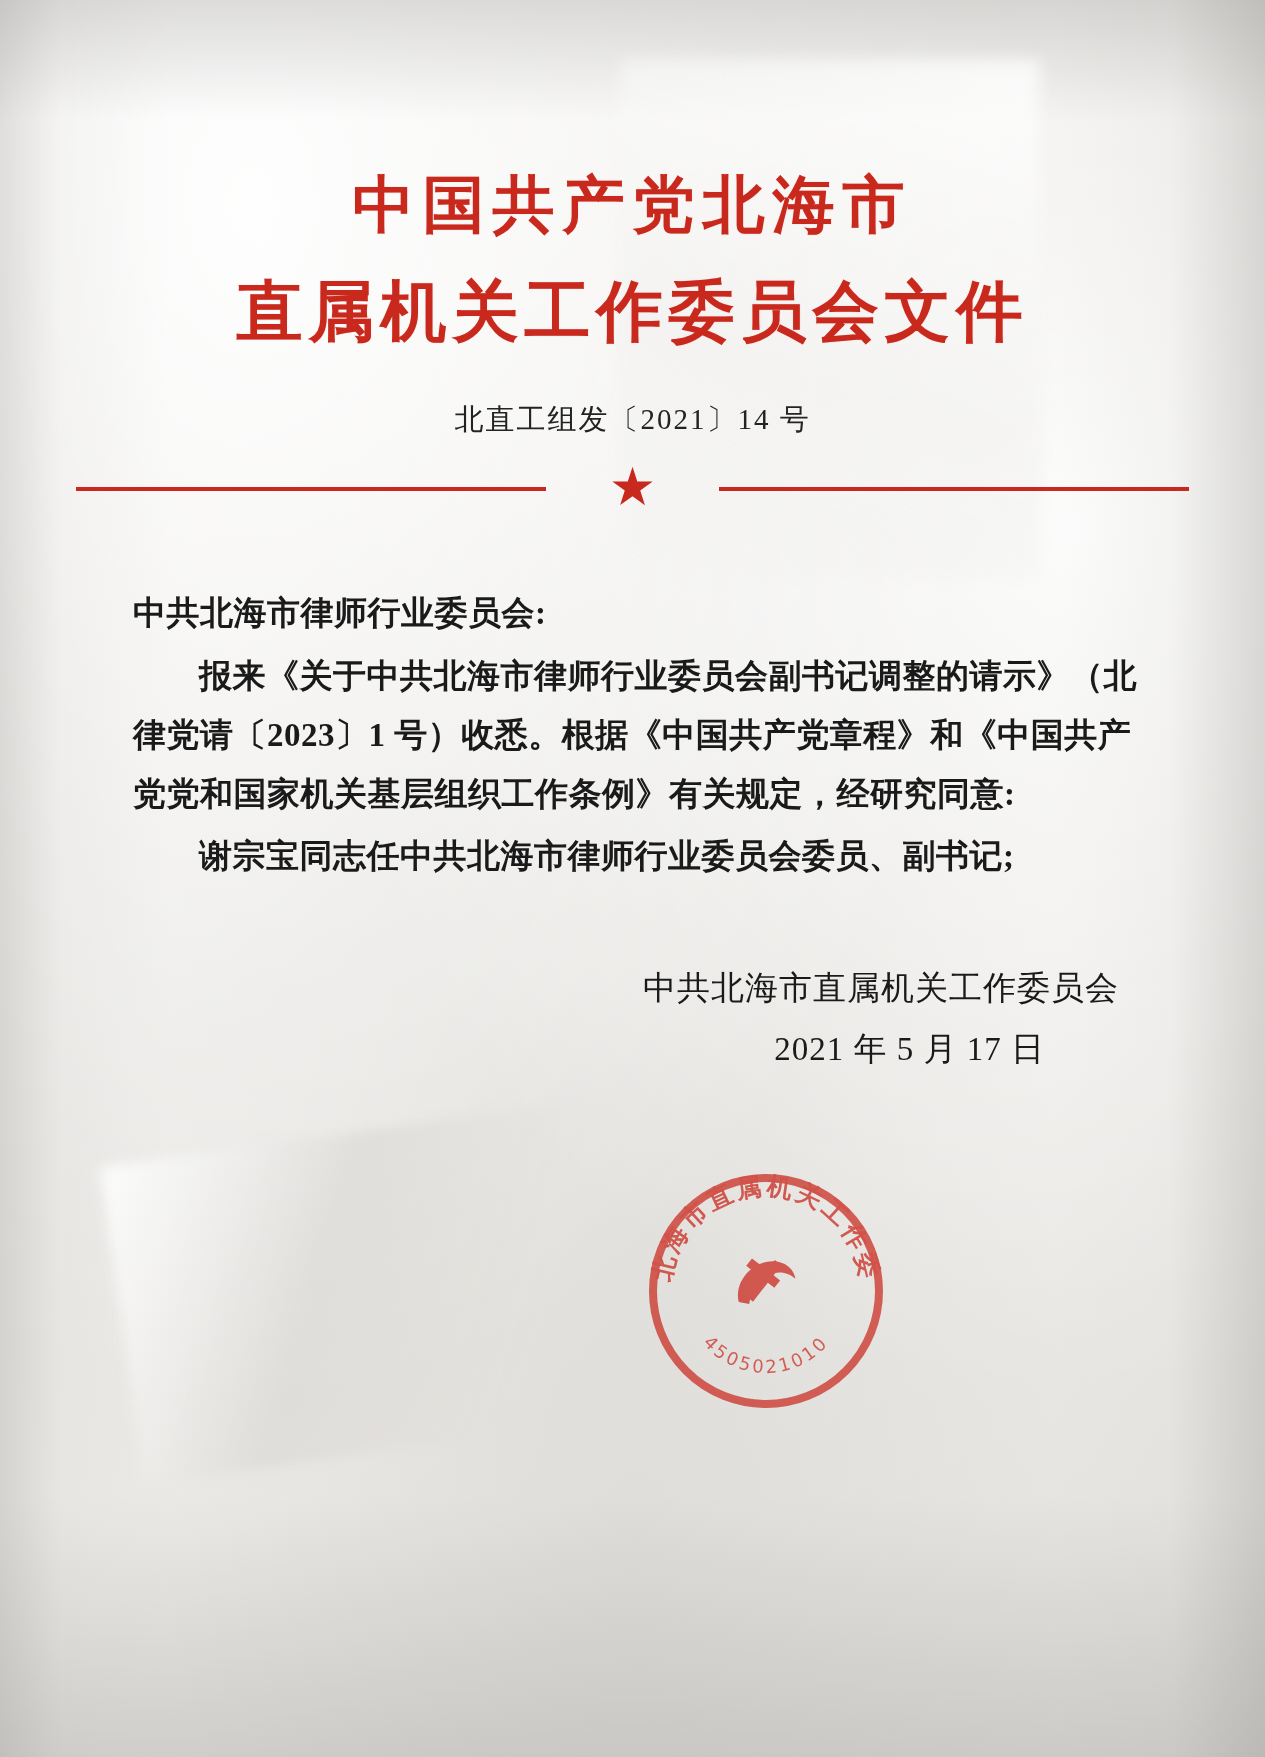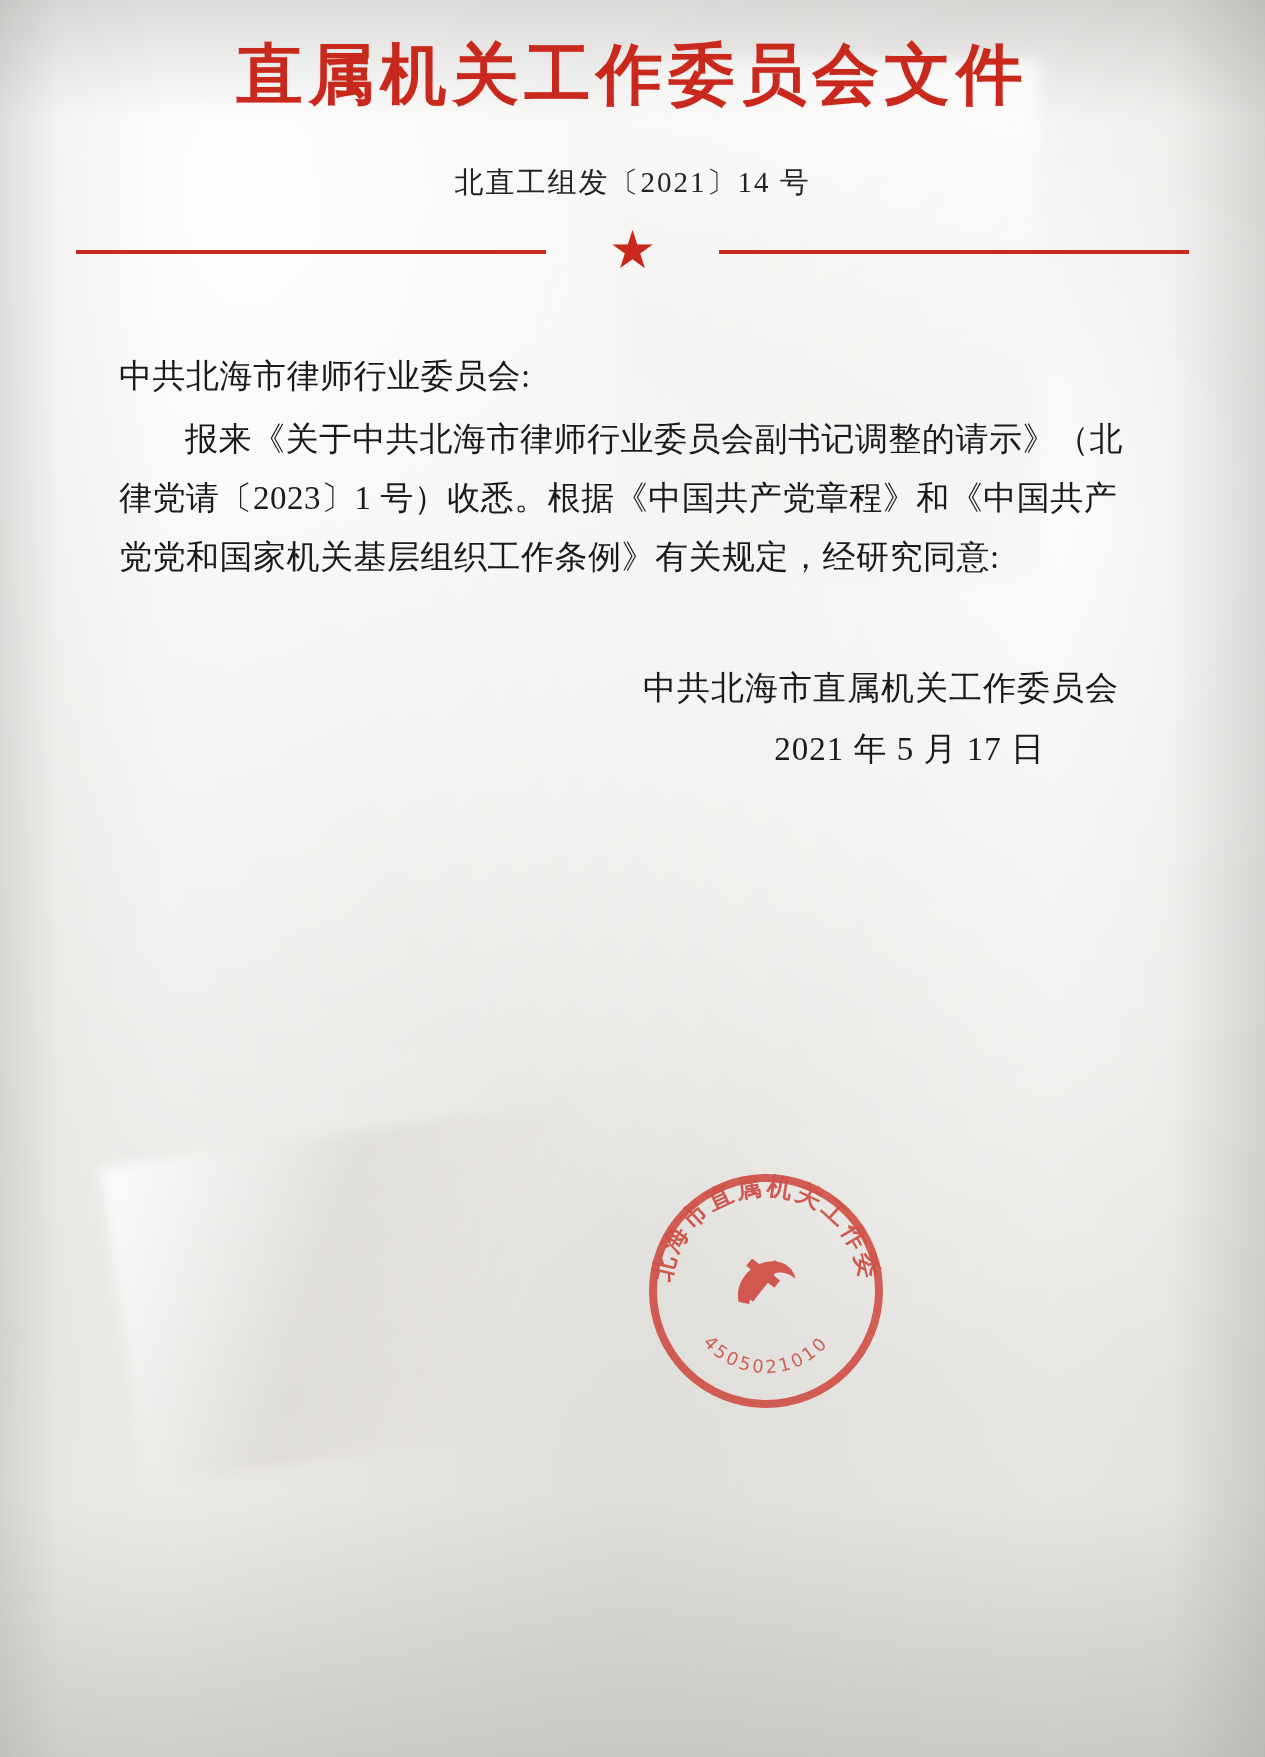--- a/index.html
+++ b/index.html
@@ -134,21 +134,22 @@
   }
 
   .body-text {
     margin-top: 72px;
     color: #1a1a1a;
     font-size: 33px;
     line-height: 1.78;
     letter-spacing: 0.5px;
   }
   .body-text p {
-    margin: 0 0 4px 1px;
+    margin: 0 0 4px 15px;
+    font-weight: bold;
   }
   .body-text p.indent { text-indent: 2em; }
 
   
   .signature {
     margin-top: 72px;
     text-align: right;
     padding-right: 28px;
     color: #1a1a1a;
     font-size: 33px;
@@ -177,35 +178,37 @@
 
   <div class="crease c1"></div>
   <div class="crease c2"></div>
   <div class="crease c3"></div>
   <div class="crease c4"></div>
   <div class="crease c5"></div>
   <div class="crease c6"></div>
 
   <div id="content">
 
+    <div class="masthead masthead-line1">中国共产党北海市</div>
 
     <div class="masthead masthead-line2">直属机关工作委员会文件</div>
 
     <div class="doc-number">北直工组发〔2021〕14 号</div>
 
     <div class="red-rule">
       <span class="bar left"></span>
       <span class="star">★</span>
       <span class="bar right"></span>
     </div>
 
 
     <div class="body-text">
       <p>中共北海市律师行业委员会:</p>
       <p class="indent">报来《关于中共北海市律师行业委员会副书记调整的请示》（北律党请〔2023〕1 号）收悉。根据《中国共产党章程》和《中国共产党党和国家机关基层组织工作条例》有关规定，经研究同意:</p>
+      <p class="indent">谢宗宝同志任中共北海市律师行业委员会委员、副书记;</p>
     </div>
 
     <div class="signature">
       <div class="signer">中共北海市直属机关工作委员会</div>
       <div class="date">2021 年 5 月 17 日</div>
     </div>
 
   </div>
 
   <svg id="seal" viewBox="0 0 252 252">

